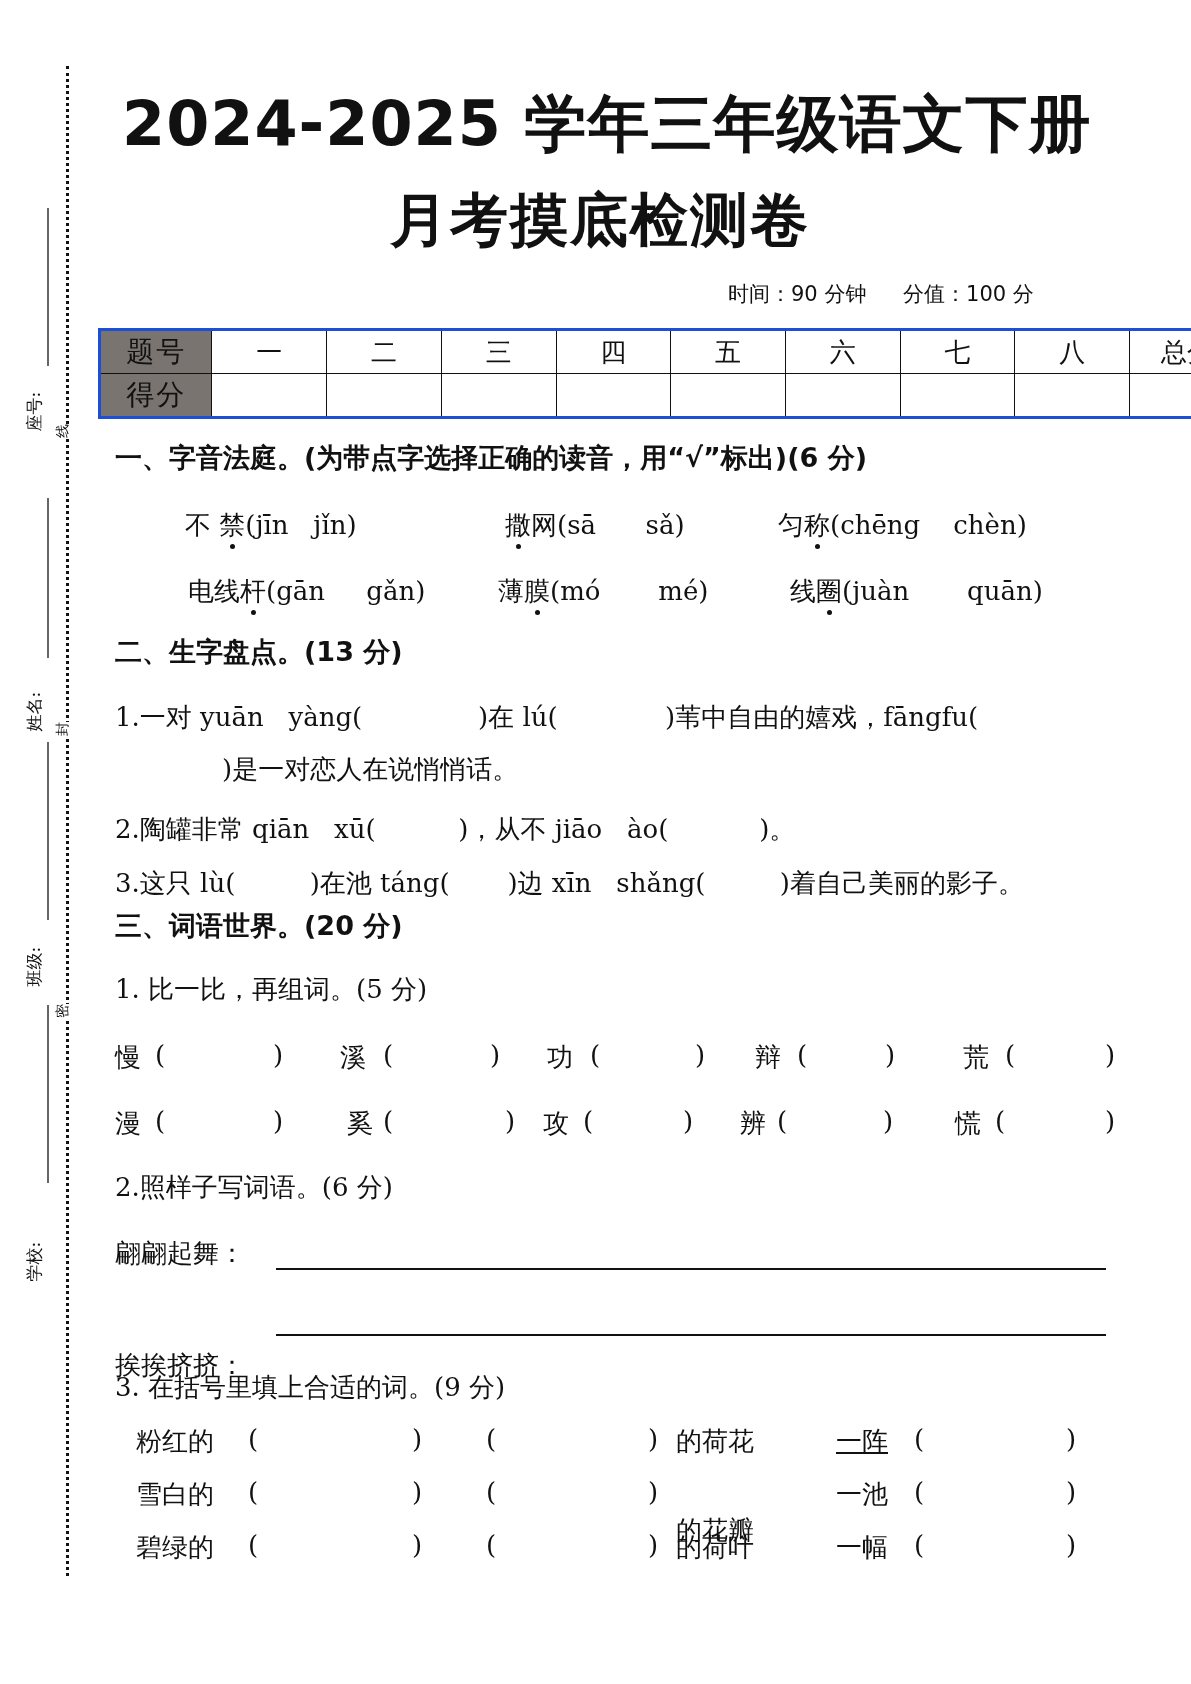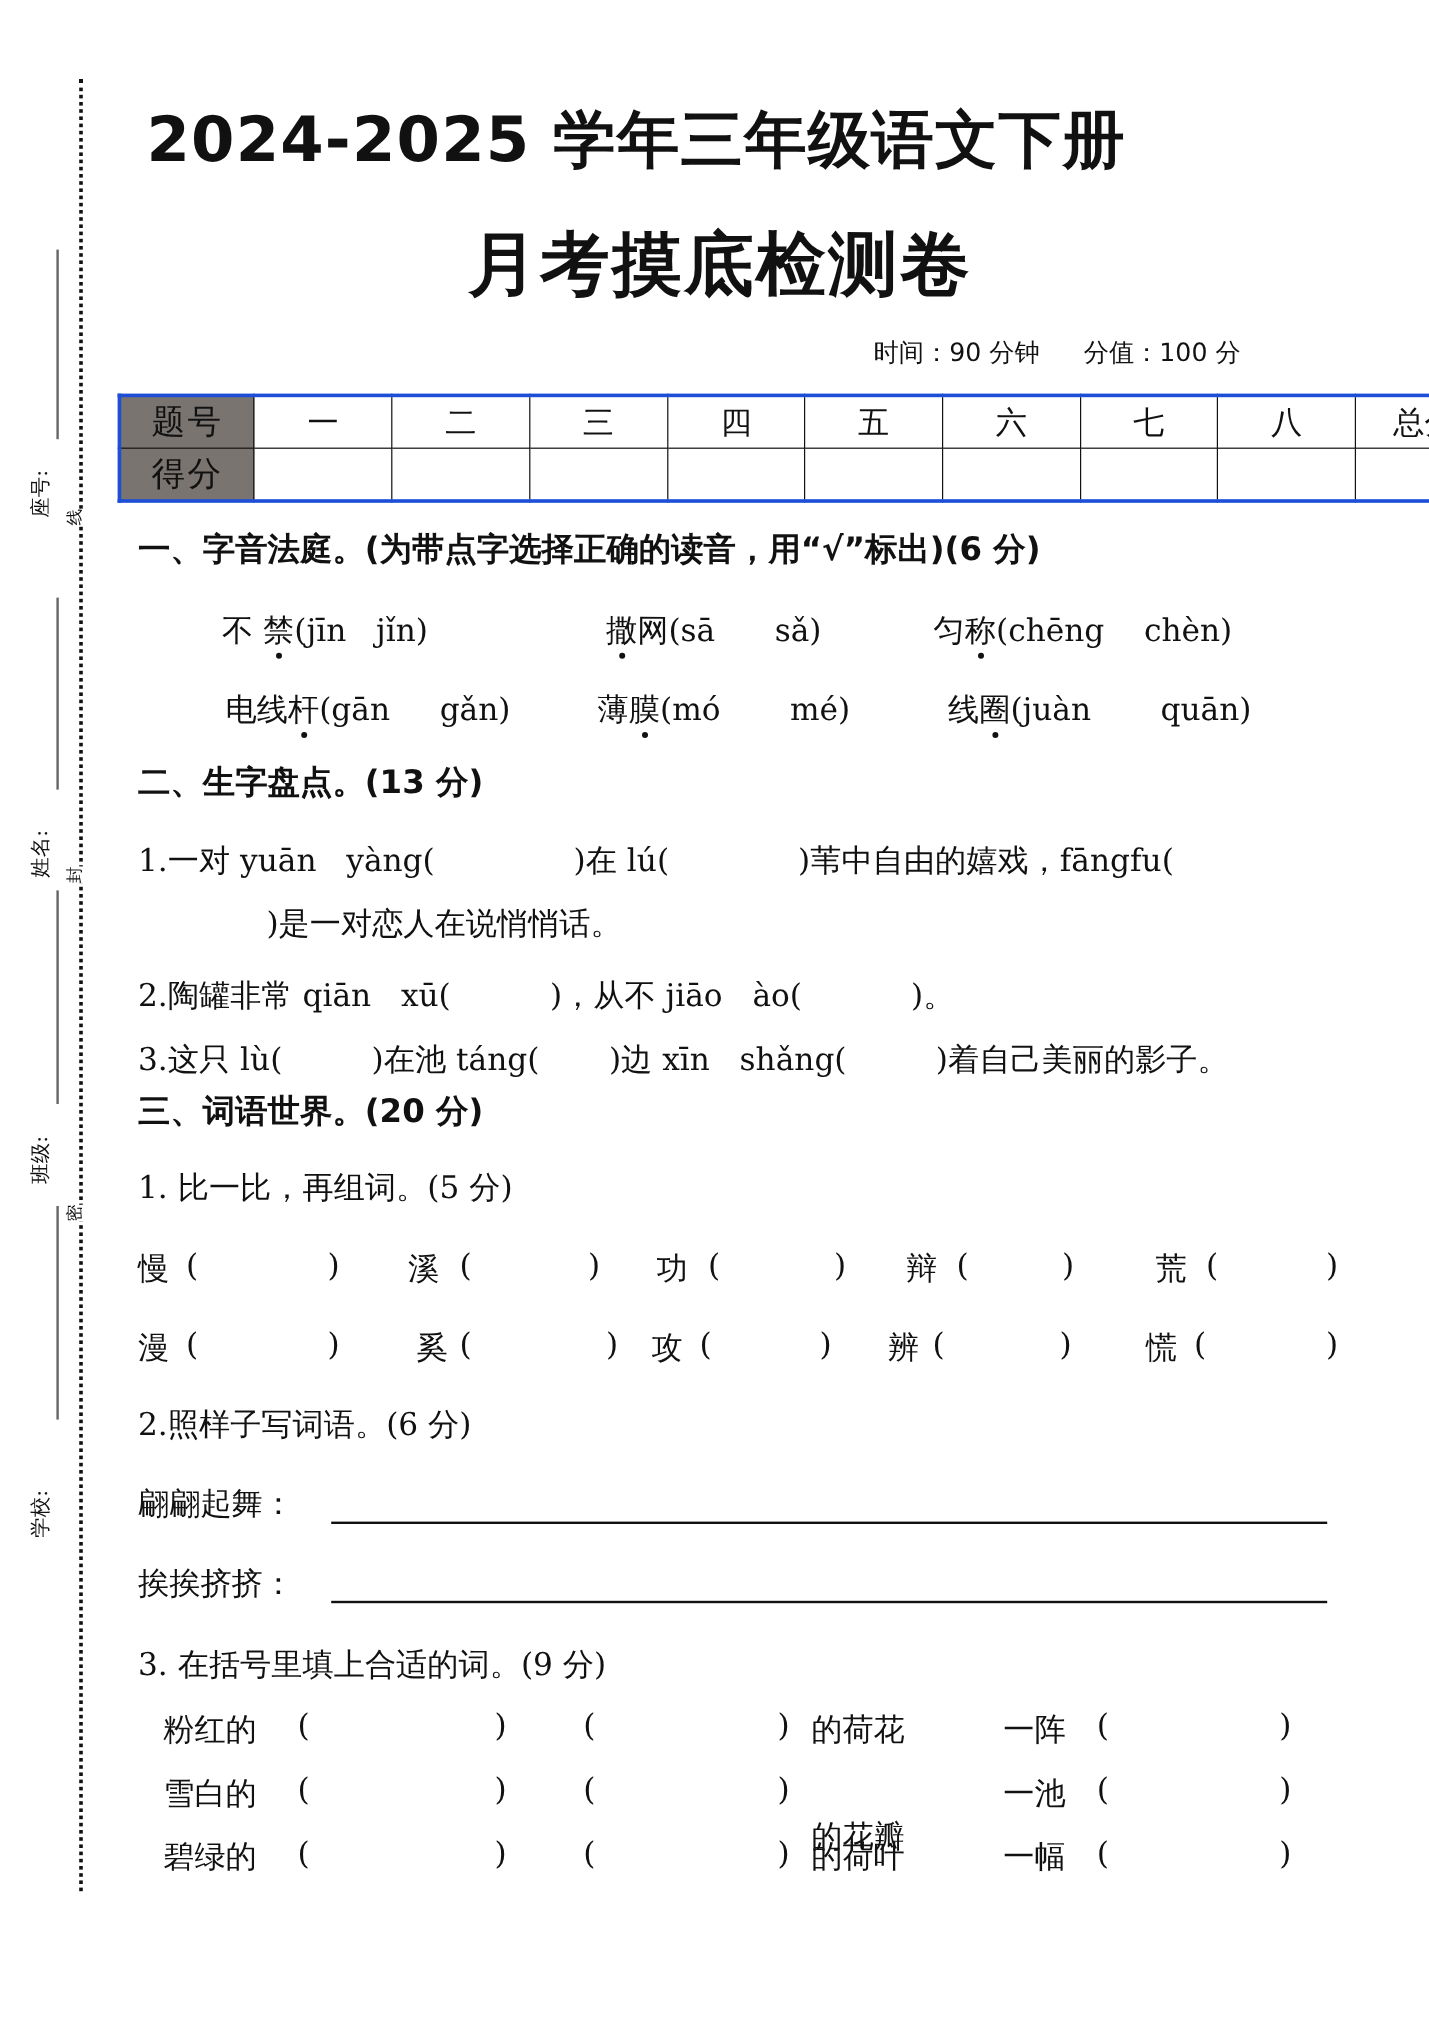--- a/index.html
+++ b/index.html
@@ -6,21 +6,21 @@
   body { width: 1191px; height: 1684px; position: relative; overflow: hidden; color: #111; font-family: "DejaVu Serif", "Liberation Serif", serif; }
   .abs { position: absolute; white-space: nowrap; }
 
   
   .dotline { position: absolute; left: 66px; top: 66px; width: 0; height: 1510px; border-left: 3px dotted #111; }
   .mlabel { position: absolute; left: 14px; width: 40px; font-family: "DejaVu Serif", serif; font-size: 17px; transform: rotate(-90deg); transform-origin: center center; text-align: center; }
   .mline { position: absolute; left: 47px; width: 2px; background: #666; }
   .mseal { position: absolute; left: 56px; font-size: 14px; background: #fff; transform: rotate(-90deg); padding: 2px 0; }
 
   
-  .title1 { left: 122px; top: 82px; font-family: "DejaVu Sans", "Liberation Sans", sans-serif; font-weight: bold; font-size: 52px; letter-spacing: 1px; }
+  .title1 { left: 122px; top: 82px; font-family: "DejaVu Sans", "Liberation Sans", sans-serif; font-weight: bold; font-size: 62px; letter-spacing: 1px; }
   .title2 { left: 390px; top: 182px; font-family: "DejaVu Sans", "Liberation Sans", sans-serif; font-weight: bold; font-size: 58px; letter-spacing: 2px; }
   .meta { left: 728px; top: 280px; font-family: "DejaVu Sans", sans-serif; font-size: 21px; }
   .meta span { margin-right: 30px; }
 
   
   table.score { position: absolute; left: 98px; top: 328px; border-collapse: collapse; width: 1149px; height: 88px; border: 3px solid #1d4ed8; }
   table.score td { border: 1.5px solid #111; text-align: center; font-family: "DejaVu Serif", serif; font-size: 26px; height: 42px; width: 99px; padding: 0; }
   table.score td.hd { background: #7a7470; width: 96px; font-size: 28px; letter-spacing: 2px; }
 
   
@@ -147,33 +147,33 @@
     <span style="position:absolute;left:662px;">(</span>
     <span style="position:absolute;left:768px;">)</span>
   <span style="position:absolute;left:840px;">慌</span>
     <span style="position:absolute;left:880px;">(</span>
     <span style="position:absolute;left:990px;">)</span>
 </div>
 
 <div class="abs body" style="left:115px;top:1170px;">2.照样子写词语。(6 分)</div>
 <div class="abs body" style="left:115px;top:1236px;">翩翩起舞：</div>
 <div class="uline" style="left:276px;top:1268px;width:830px;"></div>
-<div class="abs body" style="left:115px;top:1302px;">挨挨挤挤：</div>
+<div class="abs body" style="left:115px;top:1348px;">挨挨挤挤：</div>
 <div class="uline" style="left:276px;top:1334px;width:830px;"></div>
 
 <div class="abs body" style="left:115px;top:1370px;text-align:center;">3. 在括号里填上合适的词。(9 分)</div>
 
 <div class="abs body" style="left:136px;top:1424px;width:980px;">
   <span style="position:absolute;left:0;">粉红的</span>
     <span style="position:absolute;left:112px;">(</span>
     <span style="position:absolute;left:276px;">)</span>
   <span style="position:absolute;left:350px;">(</span>
     <span style="position:absolute;left:512px;">)</span>
     <span style="position:absolute;left:540px;">的荷花</span>
-  <span style="position:absolute;left:700px;">一阵</span>
+  <span style="position:absolute;left:700px;text-decoration:underline;">一阵</span>
     <span style="position:absolute;left:778px;">(</span>
     <span style="position:absolute;left:930px;">)</span>
 </div>
 <div class="abs body" style="left:136px;top:1477px;width:980px;">
   <span style="position:absolute;left:0;text-align:right;">雪白的</span>
     <span style="position:absolute;left:112px;">(</span>
     <span style="position:absolute;left:276px;">)</span>
   <span style="position:absolute;left:350px;">(</span>
     <span style="position:absolute;left:512px;">)</span>
     <span style="position:absolute;left:540px;margin-top:36px;">的花瓣</span>

